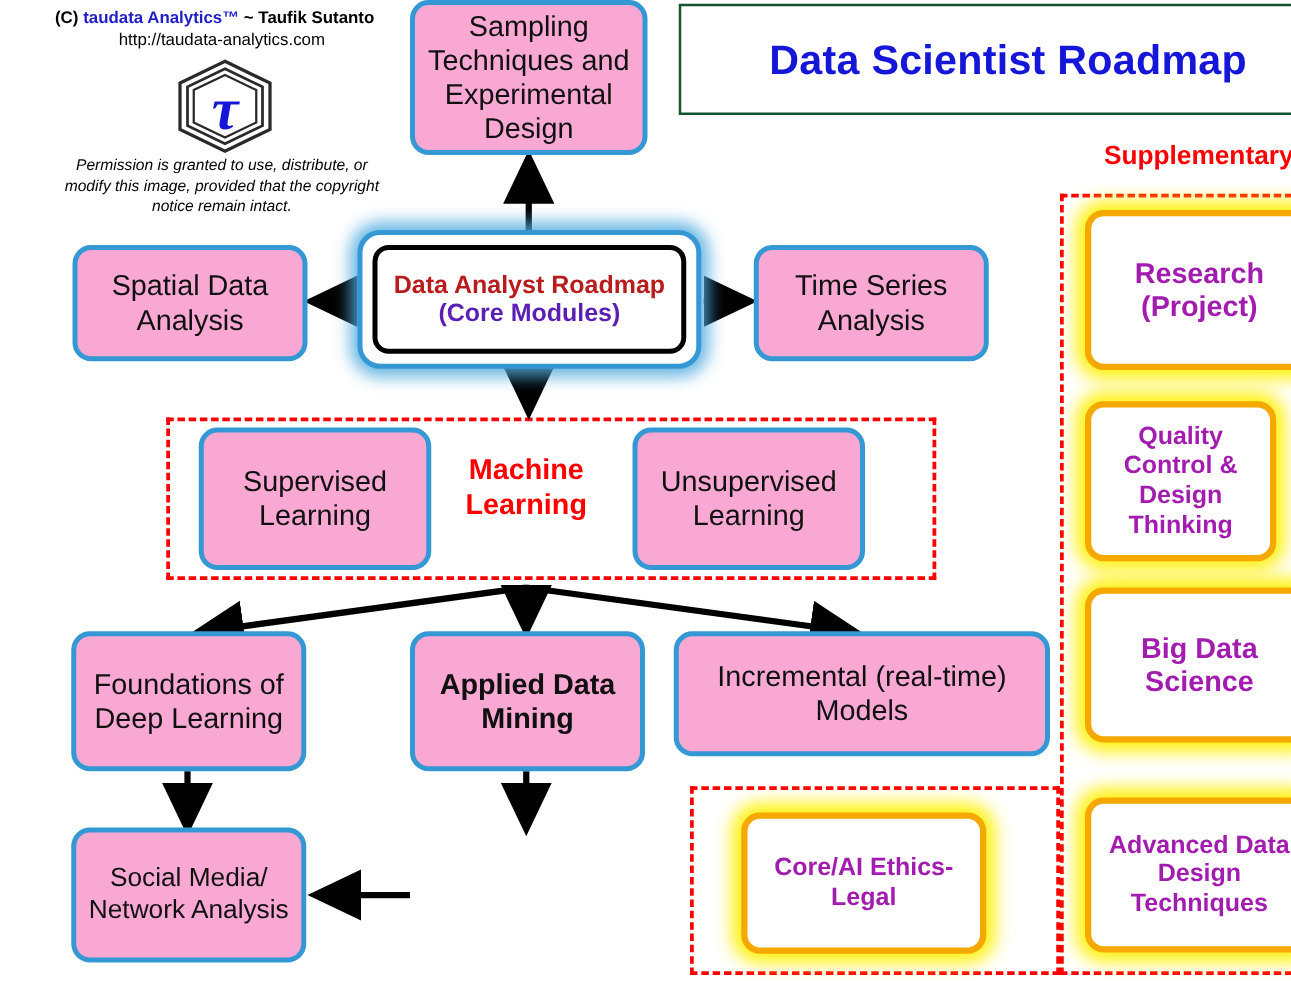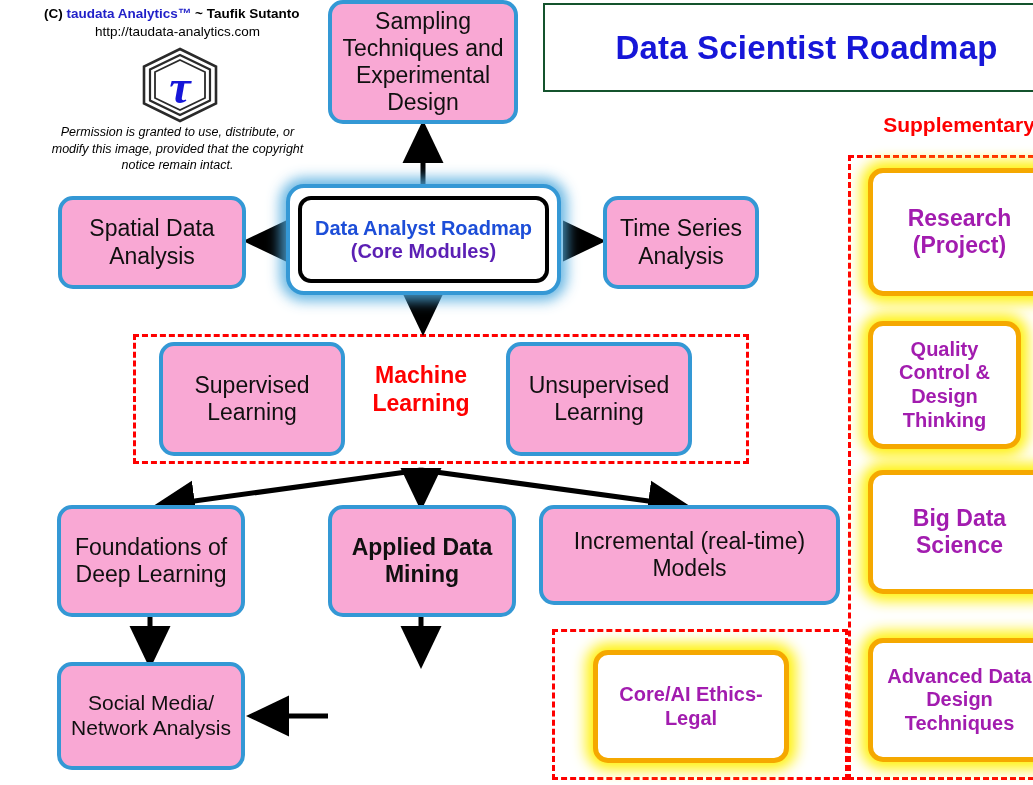--- a/index.html
+++ b/index.html
@@ -33,21 +33,21 @@
   .blue{border:4px solid #3498d5;border-radius:15px;font-size:23px;color:#101010;}
   .blue.sm{font-size:21px;}
 
   
   #core-outer{position:absolute;left:246px;top:184px;width:275px;height:111px;
               box-sizing:border-box;border:4px solid #3498d5;border-radius:18px;
               background:#fff;box-shadow:0 0 13px 6px rgba(79,170,222,.85);}
   #core-inner{position:absolute;left:8px;top:8px;right:8px;bottom:8px;
               border:4px solid #000;border-radius:13px;background:#fff;
               display:flex;flex-direction:column;align-items:center;justify-content:center;}
-  #core-inner .l1{color:#1d4ed8;font-size:20px;font-weight:bold;}
+  #core-inner .l1{color:#b91c1c;font-size:20px;font-weight:bold;}
   #core-inner .l2{color:#5b1fb4;font-size:20px;font-weight:bold;}
 
   
   .gold{border:5px solid #F5A800;border-radius:15px;background:#fff;
         box-shadow:0 0 14px 7px rgba(255,240,0,.95);
         font-weight:bold;color:#a21caf;font-size:20px;}
   .gold.big{font-size:23px;}
 
   
   .dashed{position:absolute;box-sizing:border-box;
@@ -120,21 +120,21 @@
   </svg>
 
   <div class="node blue" style="left:288px;top:0px;width:190px;height:124px;">
     <span>Sampling Techniques and Experimental Design</span>
   </div>
 
   <div class="node blue" style="left:18px;top:196px;width:188px;height:93px;">
     <span>Spatial Data Analysis</span>
   </div>
 
-  <div class="node blue" style="left:563px;top:196px;width:156px;height:93px;">
+  <div class="node blue" style="left:563px;top:196px;width:188px;height:93px;">
     <span>Time Series Analysis</span>
   </div>
 
   <div id="core-outer">
     <div id="core-inner">
       <span class="l1">Data Analyst Roadmap</span>
       <span class="l2">(Core Modules)</span>
     </div>
   </div>
 

